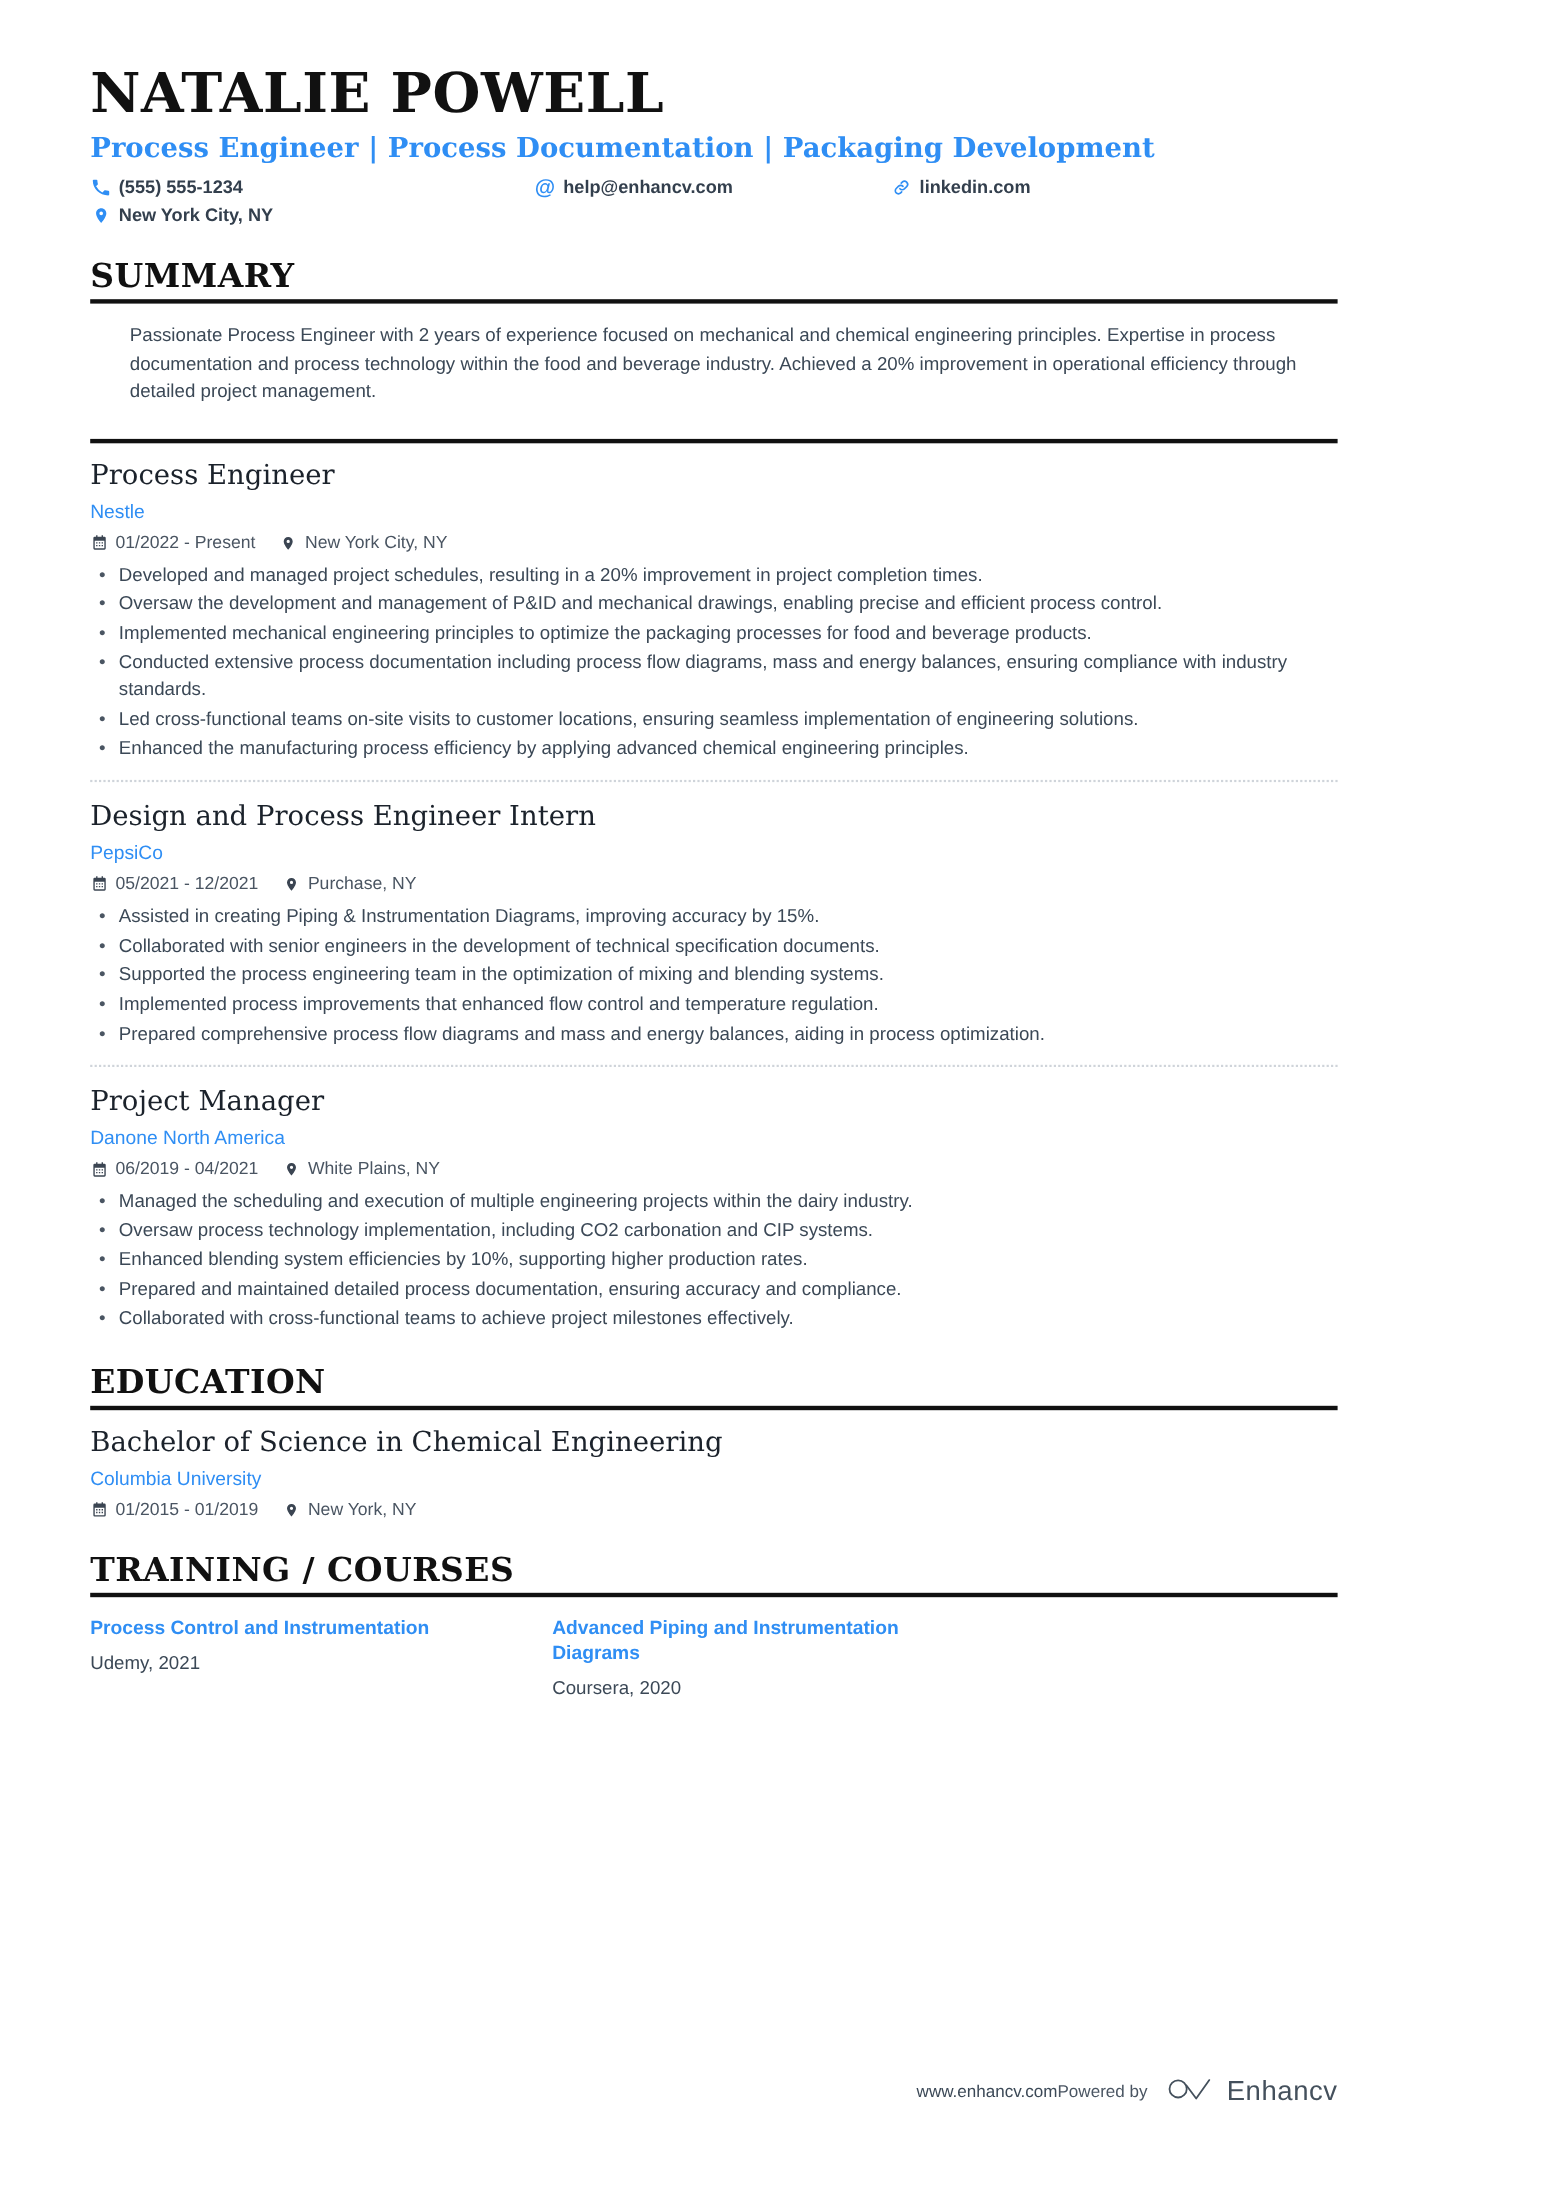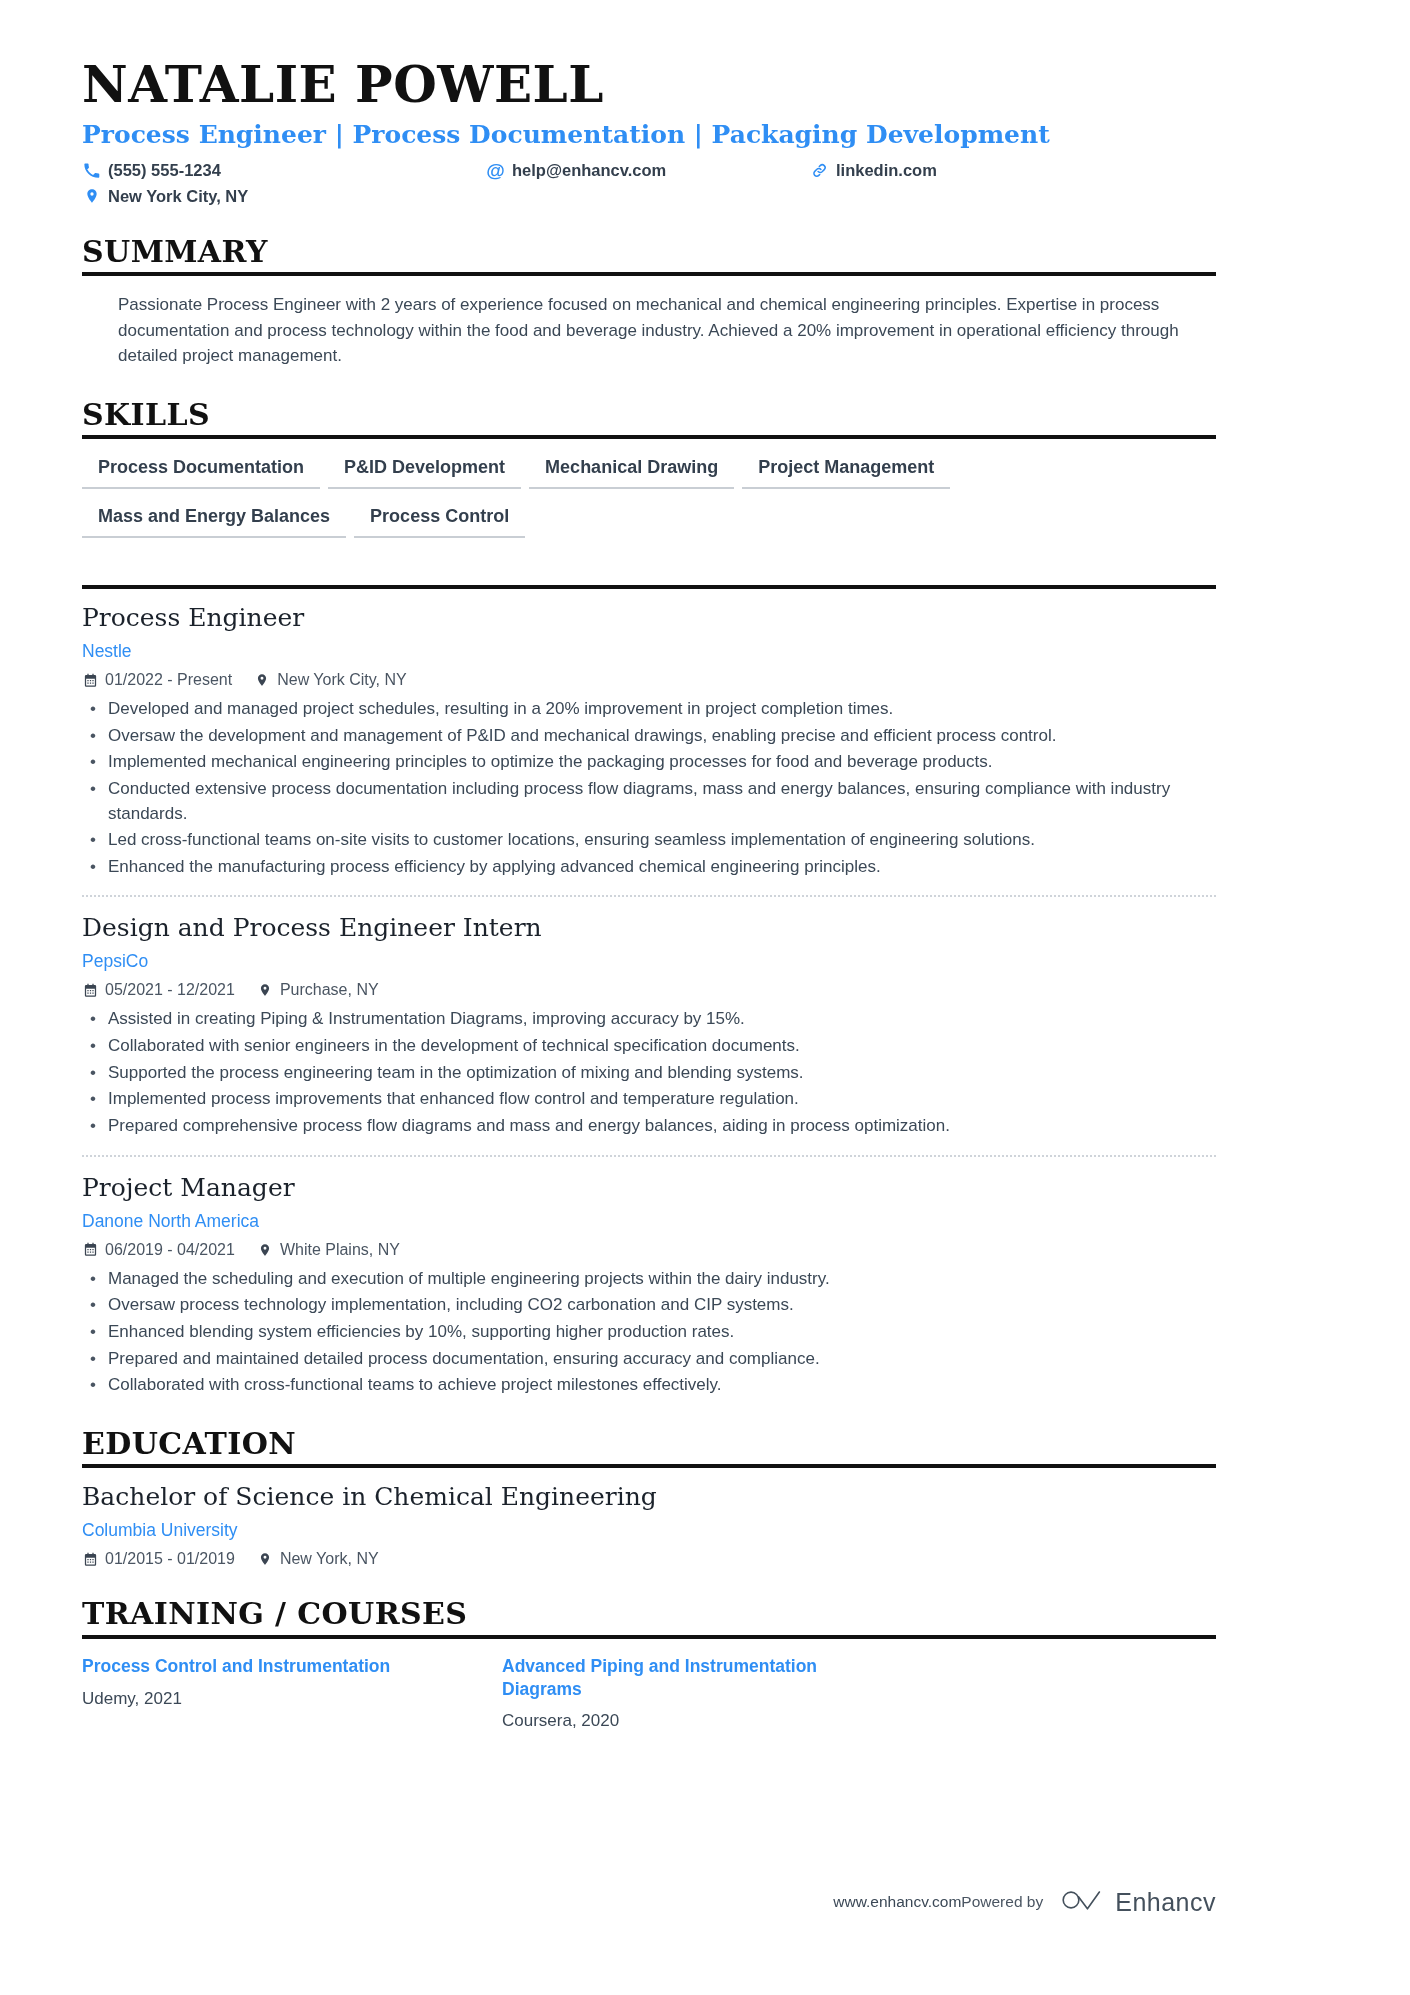--- a/index.html
+++ b/index.html
@@ -284,32 +284,20 @@
       </div>
     </div>
   </div>
 
   <div class="section">
     <div class="section-title">SUMMARY</div>
     <div class="section-rule"></div>
     <div class="summary-text">Passionate Process Engineer with 2 years of experience focused on mechanical and chemical engineering principles. Expertise in process documentation and process technology within the food and beverage industry. Achieved a 20% improvement in operational efficiency through detailed project management.</div>
   </div>
 
-  <div class="section">
-    <div class="section-title">SKILLS</div>
-    <div class="section-rule"></div>
-    <div class="skills-wrap">
-      <div class="skill">Process Documentation</div>
-      <div class="skill">P&amp;ID Development</div>
-      <div class="skill">Mechanical Drawing</div>
-      <div class="skill">Project Management</div>
-      <div class="skill">Mass and Energy Balances</div>
-      <div class="skill">Process Control</div>
-    </div>
-  </div>
 
   <div class="section">
     <div class="section-rule"></div>
 
     <div class="entry">
       <div class="job-title">Process Engineer</div>
       <div class="company">Nestle</div>
       <div class="meta-row">
         <div class="meta-item">
           <span class="mi">

